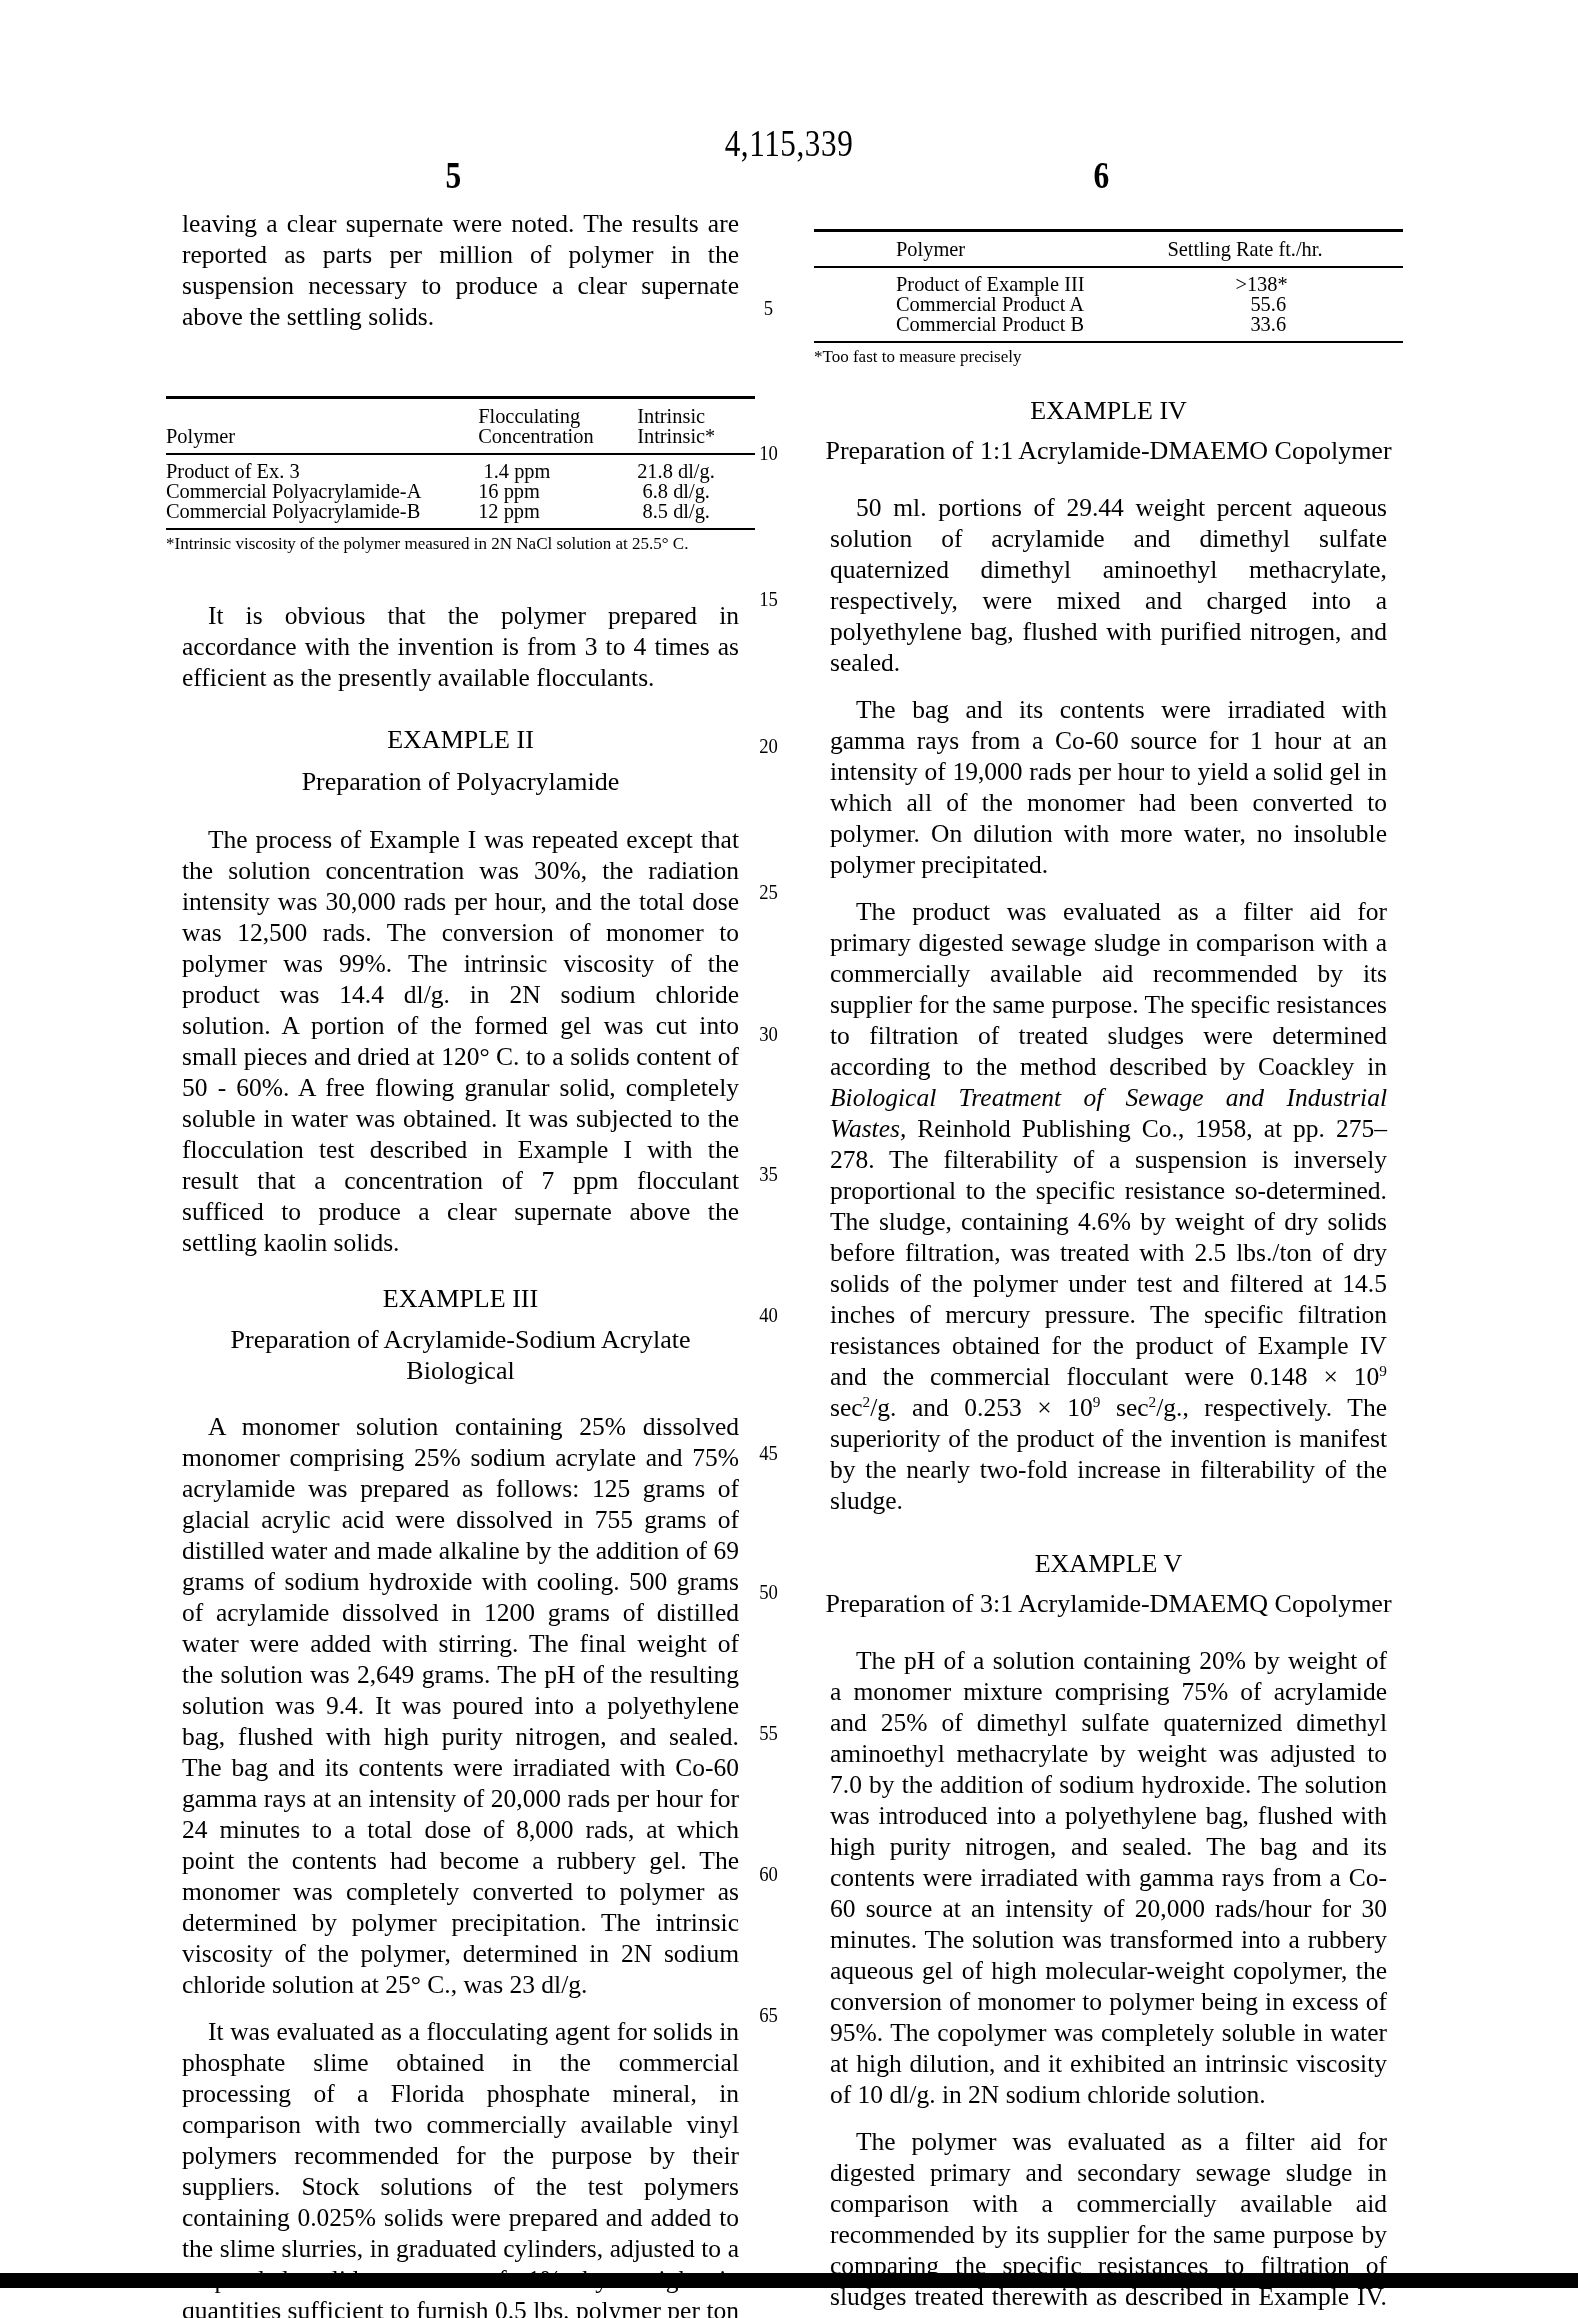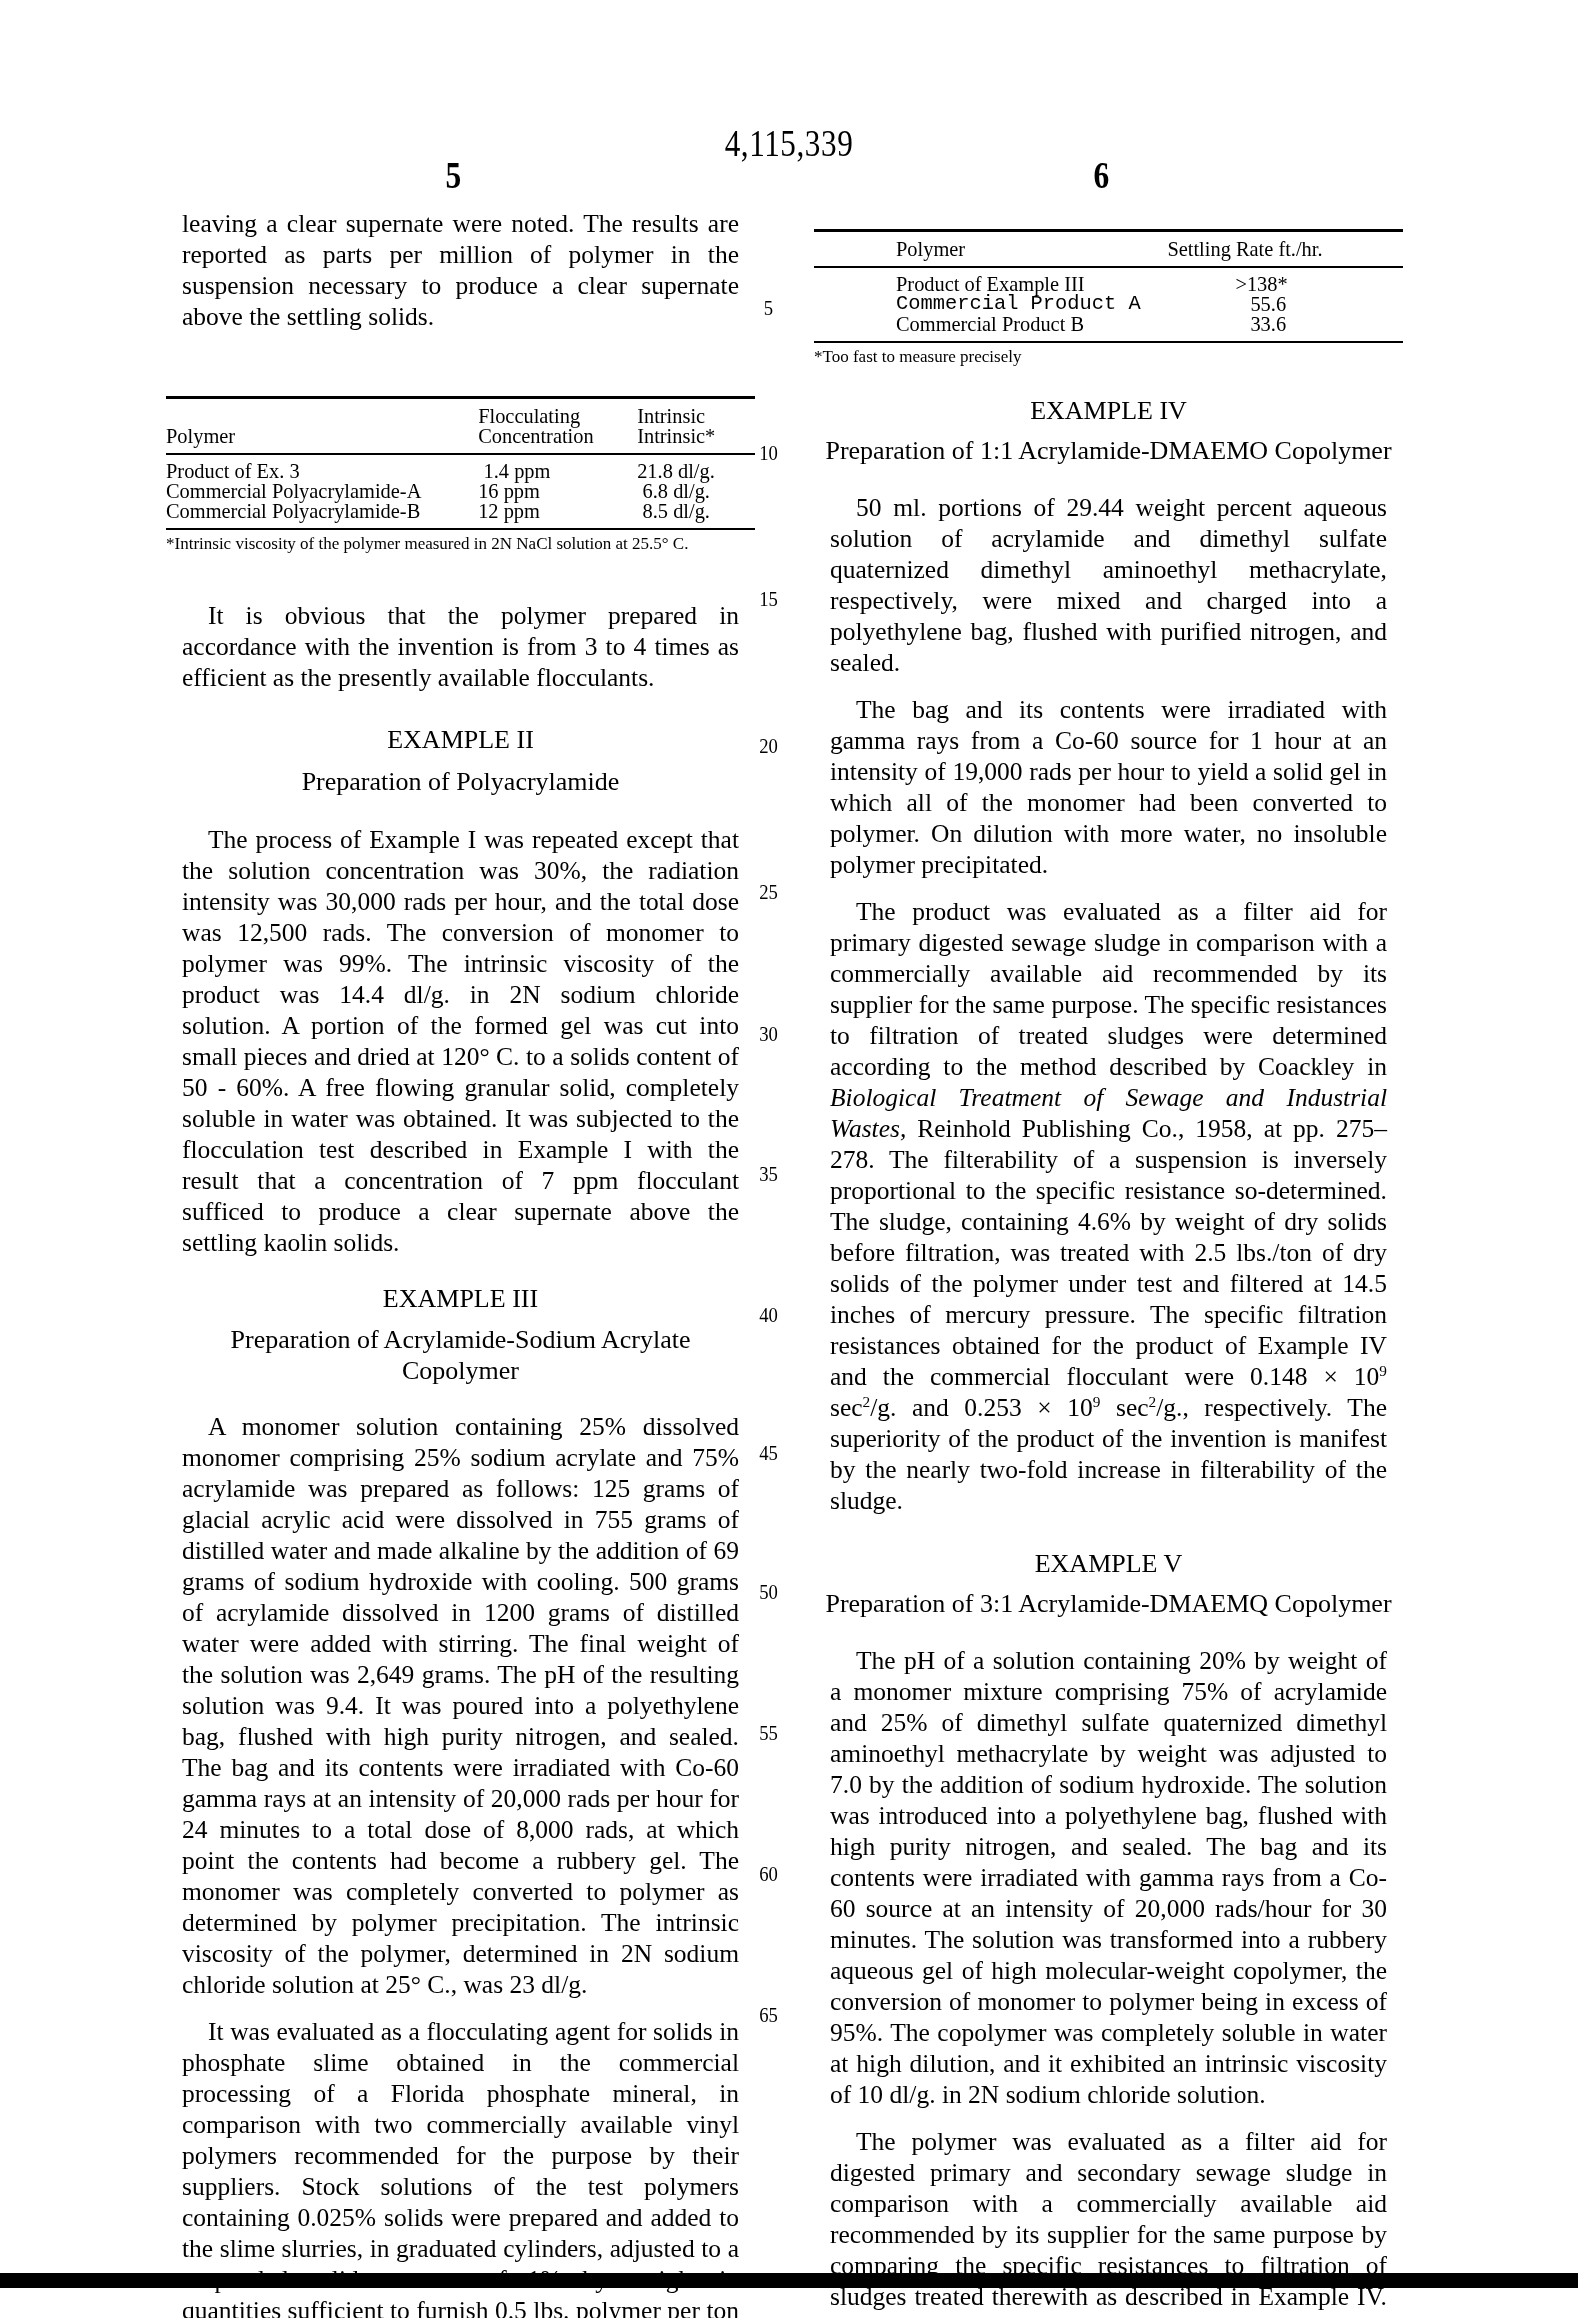--- a/index.html
+++ b/index.html
@@ -100,40 +100,40 @@
   <p class="heading">EXAMPLE II</p>
   <div style="height:11px;"></div>
   <p class="subheading">Preparation of Polyacrylamide</p>
   <div style="height:11px;"></div>
   <p class="ind">The process of Example I was repeated except that the solution concentration was 30%, the radiation intensity was 30,000 rads per hour, and the total dose was 12,500 rads. The conversion of monomer to polymer was 99%. The intrinsic viscosity of the product was 14.4 dl/g. in 2N sodium chloride solution. A portion of the formed gel was cut into small pieces and dried at 120° C. to a solids content of 50 - 60%. A free flowing granular solid, completely soluble in water was obtained. It was subjected to the flocculation test described in Example I with the result that a concentration of 7 ppm flocculant sufficed to produce a clear supernate above the settling kaolin solids.</p>
 
   <div style="height:9.5px;"></div>
   <p class="heading">EXAMPLE III</p>
   <div style="height:9.5px;"></div>
   <p class="subheading">Preparation of Acrylamide-Sodium Acrylate</p>
-  <p class="subheading">Copolymer</p>
+  <p class="subheading">Biological</p>
   <div style="height:9.5px;"></div>
   <p class="ind">A monomer solution containing 25% dissolved monomer comprising 25% sodium acrylate and 75% acrylamide was prepared as follows: 125 grams of glacial acrylic acid were dissolved in 755 grams of distilled water and made alkaline by the addition of 69 grams of sodium hydroxide with cooling. 500 grams of acrylamide dissolved in 1200 grams of distilled water were added with stirring. The final weight of the solution was 2,649 grams. The pH of the resulting solution was 9.4. It was poured into a polyethylene bag, flushed with high purity nitrogen, and sealed. The bag and its contents were irradiated with Co-60 gamma rays at an intensity of 20,000 rads per hour for 24 minutes to a total dose of 8,000 rads, at which point the contents had become a rubbery gel. The monomer was completely converted to polymer as determined by polymer precipitation. The intrinsic viscosity of the polymer, determined in 2N sodium chloride solution at 25° C., was 23 dl/g.</p>
   <p class="ind">It was evaluated as a flocculating agent for solids in phosphate slime obtained in the commercial processing of a Florida phosphate mineral, in comparison with two commercially available vinyl polymers recommended for the purpose by their suppliers. Stock solutions of the test polymers containing 0.025% solids were prepared and added to the slime slurries, in graduated cylinders, adjusted to a suspended solids content of 1% by weight in quantities sufficient to furnish 0.5 lbs. polymer per ton of dry slime. The settling rates of the flocculating solids were observed and expressed in feet per hour. The results were as follows:</p>
 </div>
 
 <div class="col right">
   <div style="height:37px;"></div>
   <table class="dt">
     <tbody>
         <tr class="rule-top">
       <th style="width:60%; padding:6.8px 0 6.8px 82px;">Polymer</th>
       <th style="padding:6.8px 0;">Settling Rate ft./hr.</th>
     </tr>
     <tr class="rule-mid">
       <td style="padding:6.8px 0 0 82px;">Product of Example III</td>
       <td style="padding:6.8px 0 0 68px;">&gt;138*</td>
     </tr>
     <tr>
-      <td style="padding-left:82px;font-family:Liberation Mono, monospace;">Commercial Product A</td>
+      <td style="padding-left:82px;">Commercial Product A</td>
       <td style="padding-left:83px;">55.6</td>
     </tr>
     <tr>
       <td style="padding:0 0 6.8px 82px;">Commercial Product B</td>
       <td style="padding:0 0 6.8px 83px;">33.6</td>
     </tr>
     <tr class="rule-bot">
           <td colspan="2"></td>
         </tr>
   </tbody>

